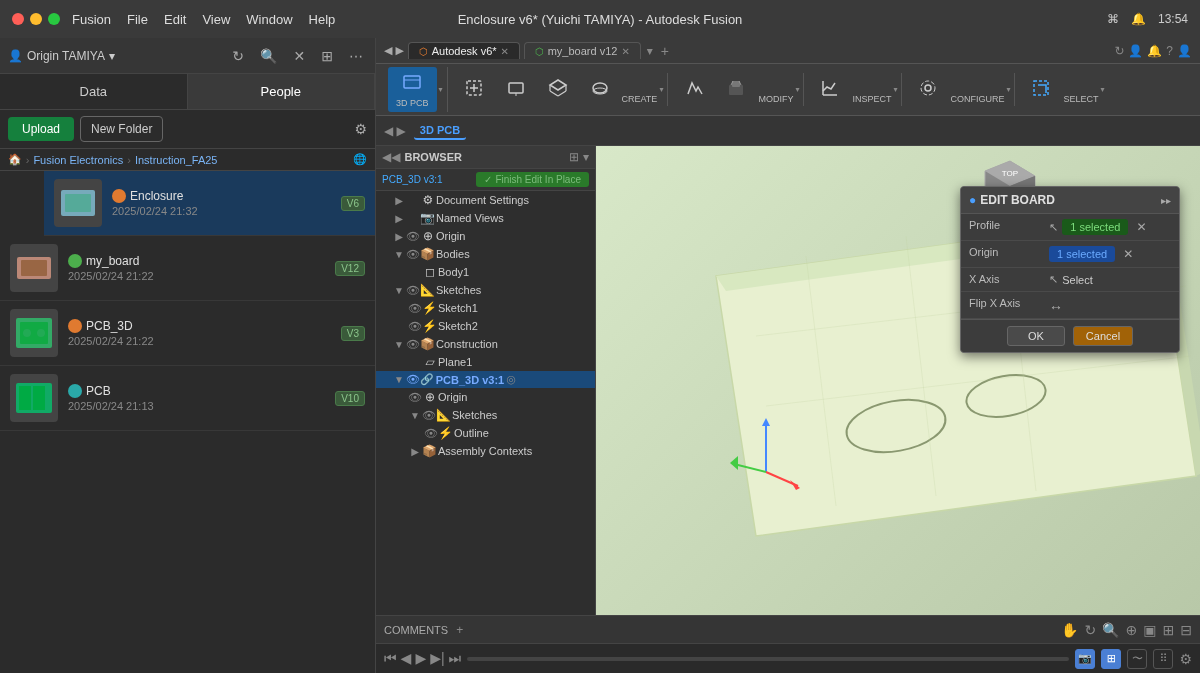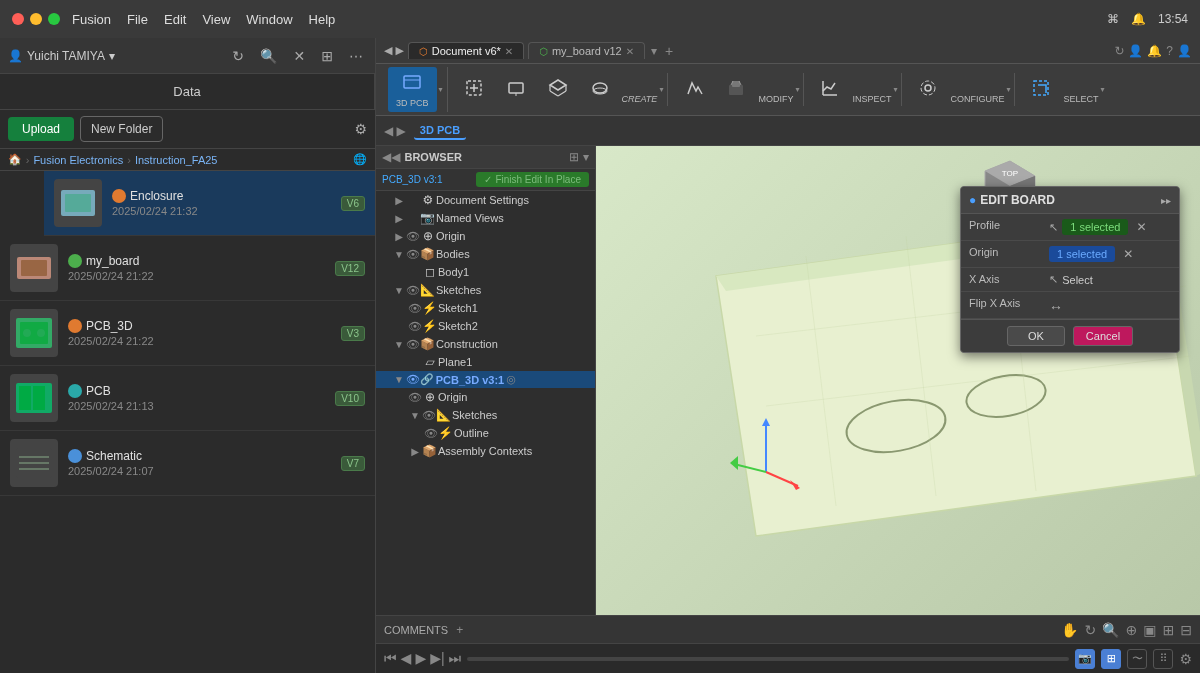--- a/index.html
+++ b/index.html
@@ -118,21 +118,21 @@
     .eb-row:last-of-type { border-bottom: none; }
     .eb-label { color: #bbb; font-size: 11px; width: 80px; flex-shrink: 0; }
     .eb-value { flex: 1; display: flex; align-items: center; gap: 4px; }
     .eb-selected { background: #1a5a1a; color: #7cdc7c; border: none; padding: 2px 8px; border-radius: 3px; font-size: 11px; display: flex; align-items: center; gap: 3px; cursor: pointer; }
     .eb-selected-blue { background: #1a4a9a; color: #6aaaff; border: none; padding: 2px 8px; border-radius: 3px; font-size: 11px; display: flex; align-items: center; gap: 3px; cursor: pointer; }
     .eb-clear { background: transparent; border: none; color: #aaa; font-size: 12px; cursor: pointer; margin-left: 4px; }
     .eb-select-btn { background: transparent; border: none; color: #ccc; font-size: 11px; cursor: pointer; display: flex; align-items: center; gap: 3px; }
     .eb-flip-btn { background: transparent; border: none; color: #aaa; font-size: 14px; cursor: pointer; }
     .eb-footer { display: flex; justify-content: center; gap: 8px; padding: 6px 8px; background: #3c3c3c; border-top: 1px solid #555; border-radius: 0 0 4px 4px; }
     .eb-ok { background: #4a4a4a; color: #ddd; border: 1px solid #666; padding: 3px 20px; border-radius: 3px; font-size: 11px; cursor: pointer; }
-    .eb-cancel { background: #be185d; color: #ddd; border: 1px solid #666; padding: 3px 12px; border-radius: 3px; font-size: 11px; cursor: pointer; }
+    .eb-cancel { background: #a16207; color: #ddd; border: 1px solid #666; padding: 3px 12px; border-radius: 3px; font-size: 11px; cursor: pointer; }
 
     
     .bottom-toolbar { height: 28px; background: #353535; display: flex; align-items: center; padding: 0 8px; gap: 8px; border-top: 1px solid #444; }
     .bottom-comments { color: #aaa; font-size: 11px; }
     .bottom-icons { display: flex; gap: 6px; color: #888; }
     .bottom-icon { font-size: 14px; cursor: pointer; }
 
     
     .timeline-bar { height: 30px; background: #2a2a2a; display: flex; align-items: center; padding: 0 8px; gap: 6px; border-top: 1px solid #444; }
     .timeline-controls { display: flex; gap: 4px; color: #888; font-size: 14px; }
@@ -164,47 +164,49 @@
     <div class="traffic-light tl-green"></div>
   </div>
   <div class="app-menus">
     <span>Fusion</span>
     <span>File</span>
     <span>Edit</span>
     <span>View</span>
     <span>Window</span>
     <span>Help</span>
   </div>
+  <div class="window-title">Enclosure v6* (Yuichi TAMIYA) - Autodesk Fusion</div>
   <div class="title-bar-right">
     <span>⌘</span>
     <span>🔔</span>
     <span>13:54</span>
   </div>
 </div>
 
 <div class="main-layout">
 
   <div class="left-panel">
 
     <div class="left-top-bar">
       <div class="user-info">
         <span>👤</span>
-        <span>Yuichi TAMIYA</span>
+        <span>Origin TAMIYA</span>
         <span>▾</span>
       </div>
       <div class="spacer"></div>
       <span class="icon-btn">↻</span>
       <span class="icon-btn">🔍</span>
       <span class="icon-btn">✕</span>
       <span class="icon-btn">⊞</span>
       <span class="icon-btn">⋯</span>
     </div>
 
     <div class="left-tabs">
       <div class="left-tab">Data</div>
+      <div class="left-tab active">People</div>
     </div>
 
     <div class="left-action-bar">
       <button class="upload-btn">Upload</button>
       <button class="new-folder-btn">New Folder</button>
       <span class="settings-icon-btn">⚙</span>
     </div>
 
     <div class="breadcrumb">
       <span class="bc-item">🏠</span>
@@ -281,50 +283,32 @@
         <div class="file-info">
           <div class="file-name">
             <span class="file-icon fi-teal"></span>
             <span>PCB</span>
           </div>
           <div class="file-date">2025/02/24 21:13</div>
         </div>
         <span class="file-version">V10</span>
       </div>
 
-      <div class="file-item">
-        <div class="file-thumb">
-          <svg width="42" height="42" viewBox="0 0 42 42">
-            <rect x="3" y="6" width="36" height="30" fill="#444" rx="2"></rect>
-            <line x1="6" y1="15" x2="36" y2="15" stroke="#8a8" stroke-width="1"></line>
-            <line x1="6" y1="21" x2="36" y2="21" stroke="#8a8" stroke-width="1"></line>
-            <line x1="6" y1="27" x2="36" y2="27" stroke="#8a8" stroke-width="1"></line>
-          </svg>
-        </div>
-        <div class="file-info">
-          <div class="file-name">
-            <span class="file-icon fi-blue"></span>
-            <span>Schematic</span>
-          </div>
-          <div class="file-date">2025/02/24 21:07</div>
-        </div>
-        <span class="file-version">V7</span>
-      </div>
 
     </div>
   </div>
 
   <div class="right-panel">
 
     <div style="height:26px; background:#3a3a3a; display:flex; align-items:center; padding:0 8px; gap:4px; border-bottom:1px solid #555;">
       <span style="color:#aaa; font-size:11px; cursor:pointer;">◀ ▶</span>
 
       <div style="background:#2a2a2a; border:1px solid #555; border-bottom:none; padding:2px 10px; border-radius:4px 4px 0 0; display:flex; align-items:center; gap:4px;">
         <span style="color:#e07a30; font-size:10px;">⬡</span>
-        <span style="color:#eee; font-size:11px;">Document v6*</span>
+        <span style="color:#eee; font-size:11px;">Autodesk v6*</span>
         <span style="color:#888; font-size:10px; cursor:pointer;">✕</span>
       </div>
       <div style="background:#3a3a3a; border:1px solid #555; border-bottom:none; padding:2px 10px; border-radius:4px 4px 0 0; display:flex; align-items:center; gap:4px;">
         <span style="color:#4cae4c; font-size:10px;">⬡</span>
         <span style="color:#bbb; font-size:11px;">my_board v12</span>
         <span style="color:#888; font-size:10px; cursor:pointer;">✕</span>
       </div>
       <span style="color:#888; font-size:12px; cursor:pointer; margin-left:2px;">▾</span>
       <span style="color:#888; font-size:14px; cursor:pointer; margin-left:4px;">+</span>
       <span style="color:#888; font-size:12px; cursor:pointer; margin-left:auto;">↻</span>
@@ -379,21 +363,21 @@
           </div>
         </div>
         <div class="tool-btn">
           <div class="tool-icon">
             <svg width="22" height="22" viewBox="0 0 22 22">
               <ellipse cx="11" cy="11" rx="7" ry="5" fill="none" stroke="#ccc" stroke-width="1.5"></ellipse>
               <ellipse cx="11" cy="14" rx="7" ry="3" fill="none" stroke="#ccc" stroke-width="1"></ellipse>
             </svg>
           </div>
         </div>
-        <div style="margin-top:18px; font-size:9px; color:#bbb; text-align:center;font-style:italic;">CREATE</div>
+        <div style="margin-top:18px; font-size:9px; color:#bbb; text-align:center;">CREATE</div>
         <span class="tool-dropdown-arrow">▾</span>
       </div>
 
       <div class="tool-group">
         <div class="tool-btn">
           <div class="tool-icon">
             <svg width="22" height="22" viewBox="0 0 22 22">
               <path d="M5,17 L9,6 L13,14 L15,10 L19,17" fill="none" stroke="#ccc" stroke-width="1.5"></path>
             </svg>
           </div>

